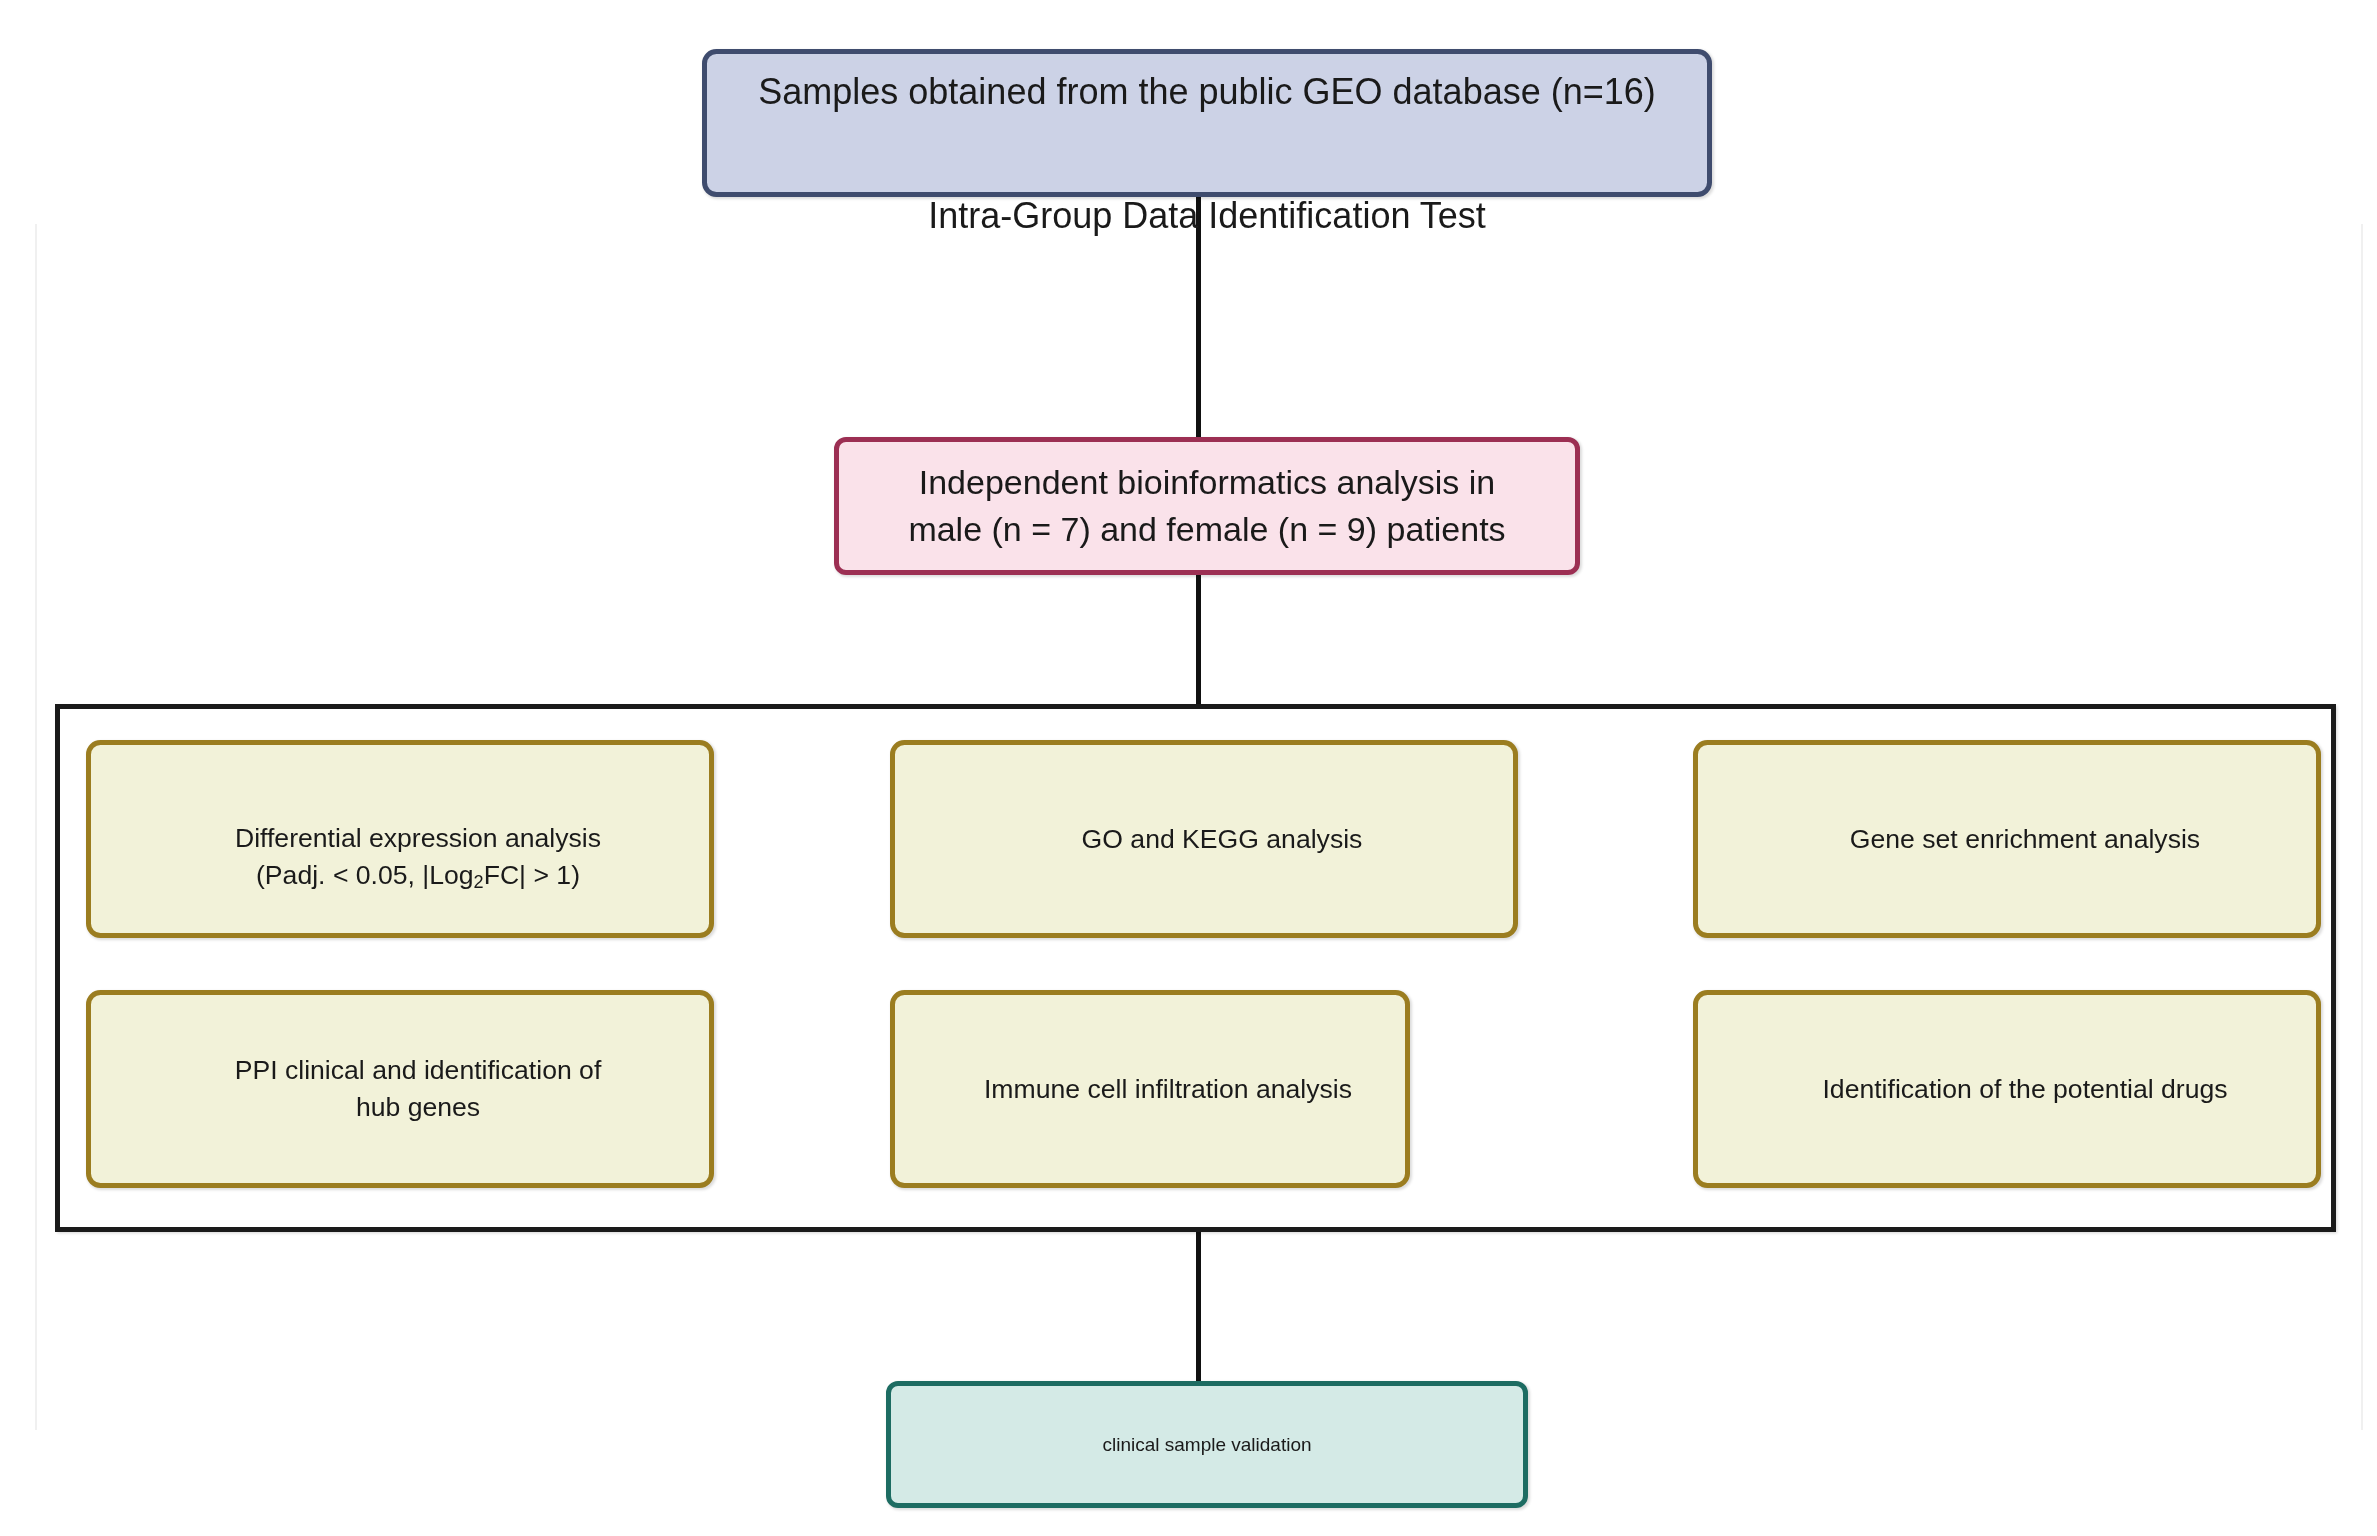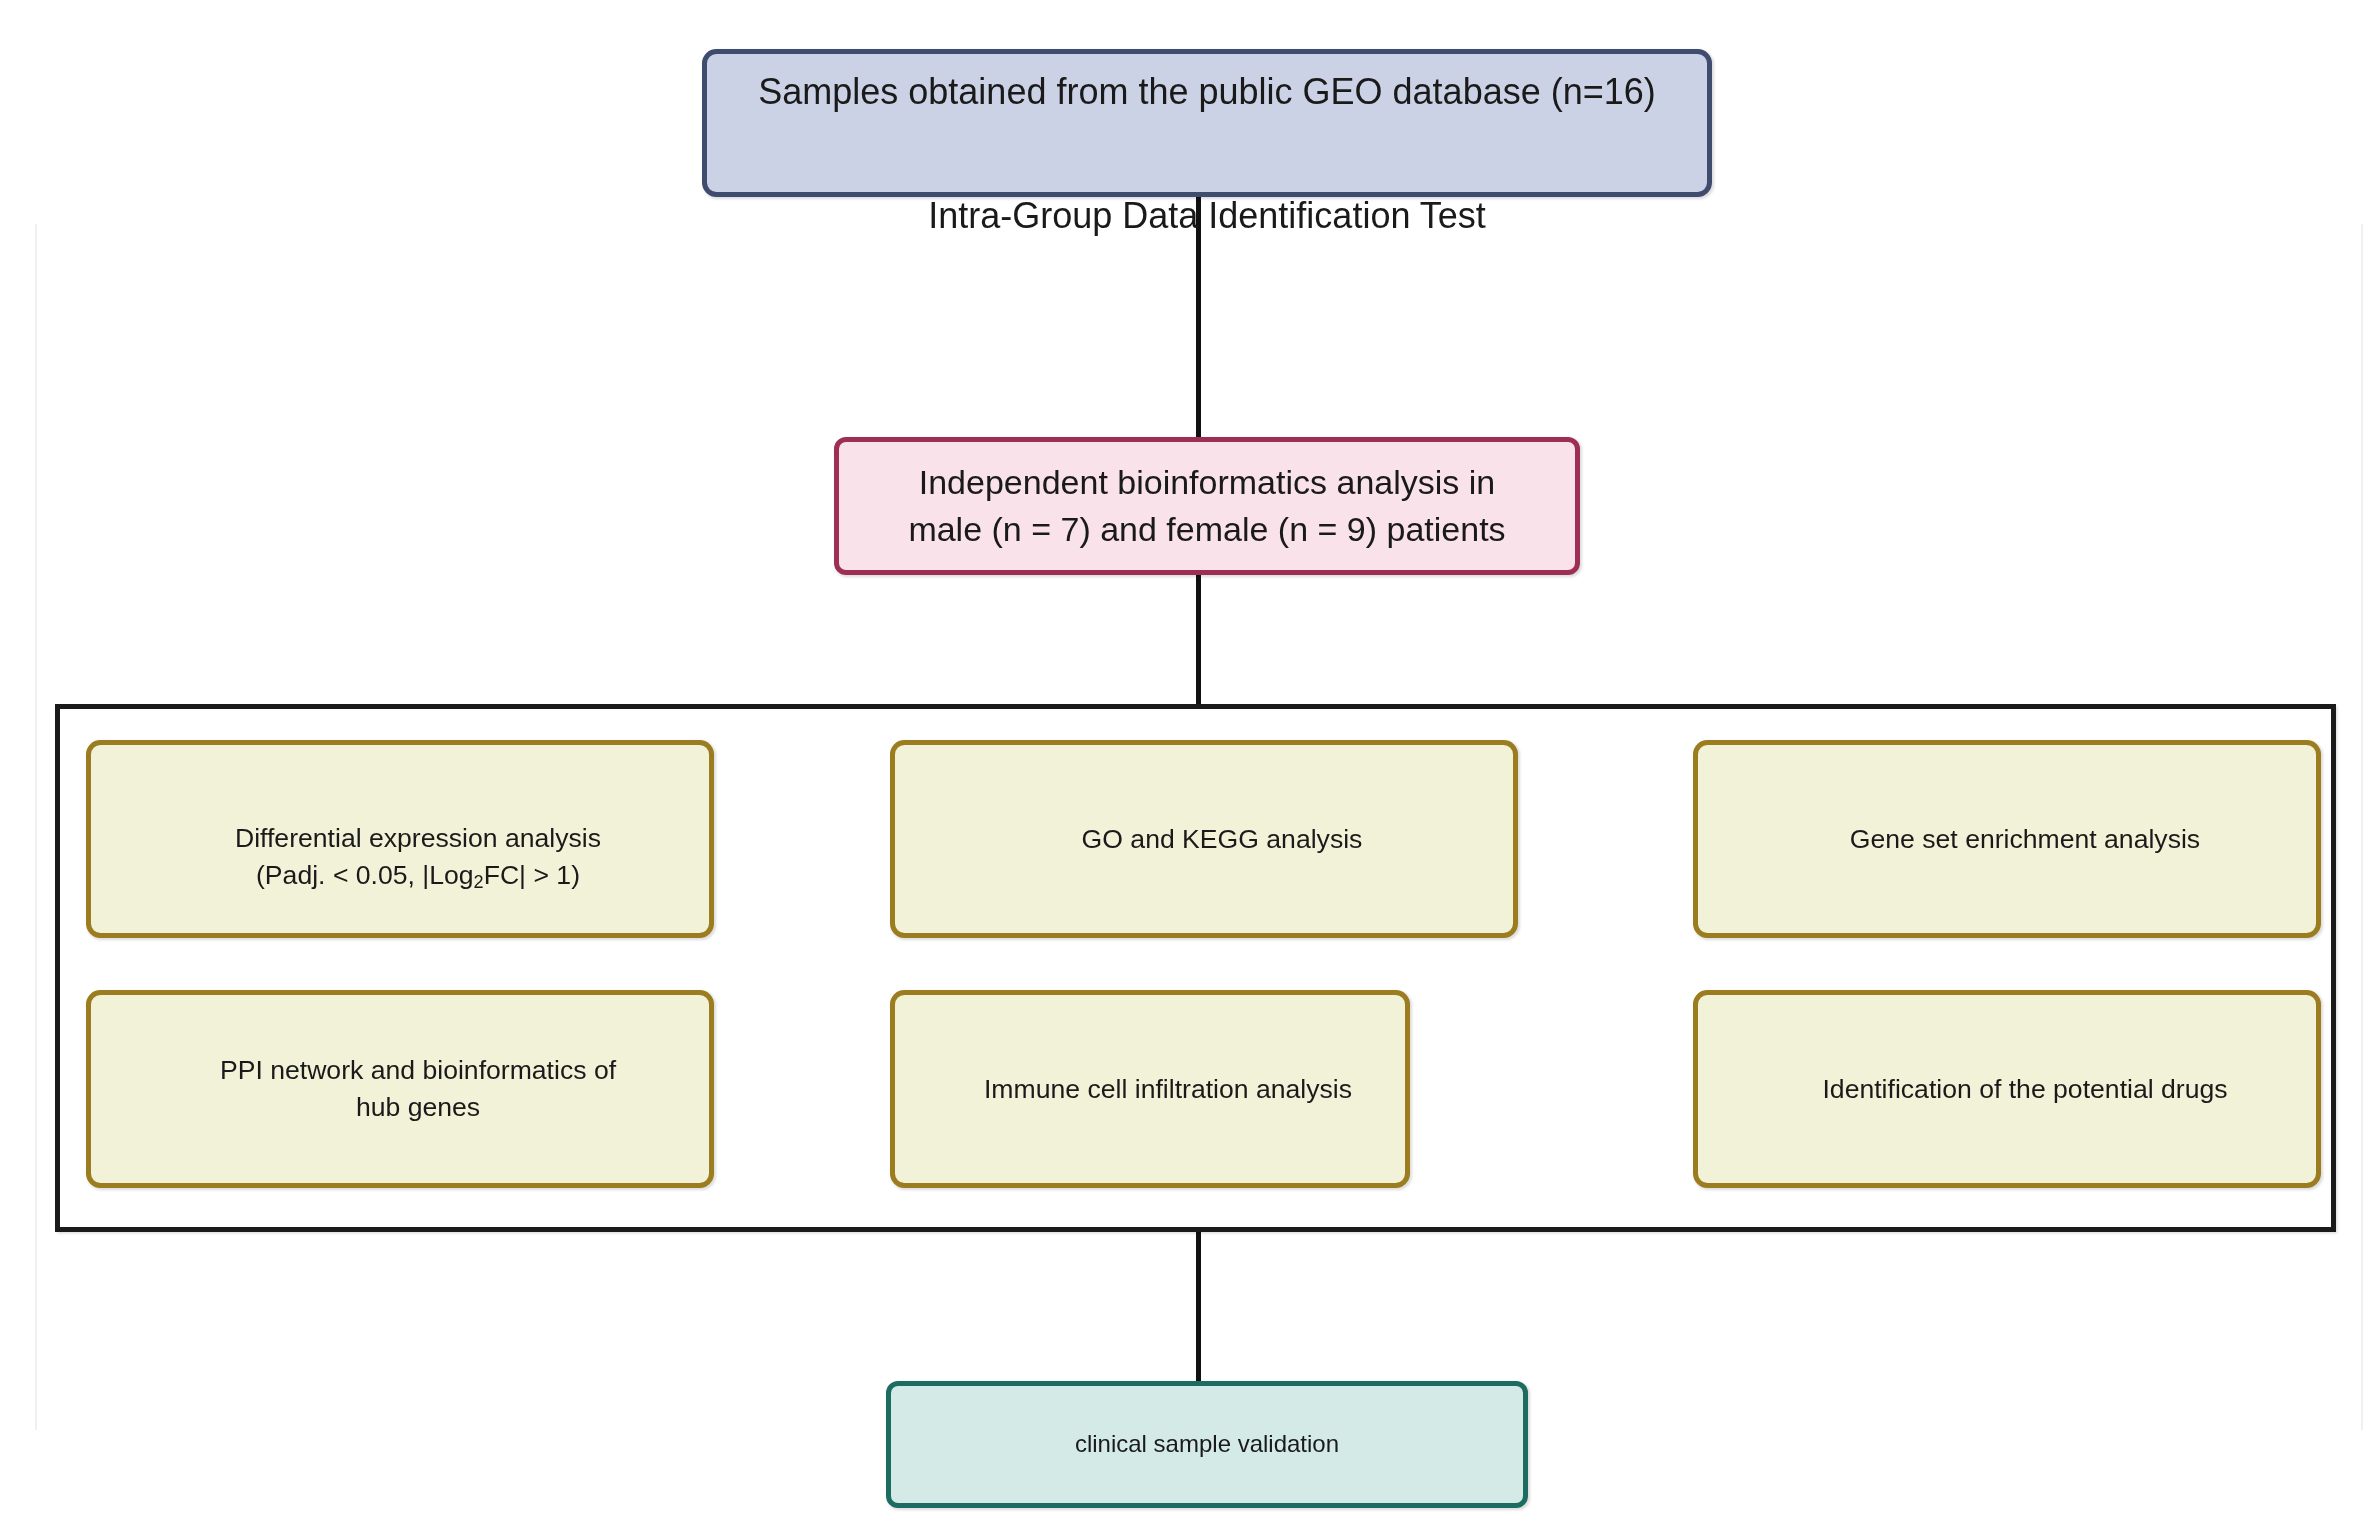--- a/index.html
+++ b/index.html
@@ -75,21 +75,21 @@
     padding-left: 36px;
   }
   .node-yellow .label { line-height: 1.38; }
 
   
   .node-teal {
     background: #d4eae6;
     border-color: #1d6c62;
     border-width: 5px;
     border-radius: 12px;
-    font-size: 24px;
+    font-size: 19px;
   }
 
   
   .group-box {
     position: absolute;
     box-sizing: border-box;
     border: 5px solid #1a1a1a;
     background: transparent;
     box-shadow: 2.2px 2.2px 2.8px rgba(0,0,0,0.16);
   }
@@ -139,21 +139,21 @@
 
   <div class="node node-yellow" style="left:1693px; top:740px; width:628px; height:198px;">
     <span class="label">Gene set enrichment analysis</span>
   </div>
 
   <div class="node node-yellow" style="left:890px; top:740px; width:628px; height:198px;">
     <span class="label">GO and KEGG analysis</span>
   </div>
 
   <div class="node node-yellow" style="left:86px; top:990px; width:628px; height:198px;">
-    <span class="label">PPI network and bioinformatics of
+    <span class="label">PPI clinical and identification of
 hub genes</span>
   </div>
 
   <div class="node node-yellow" style="left:890px; top:990px; width:520px; height:198px;">
     <span class="label">Immune cell infiltration analysis</span>
   </div>
 
   <div class="node node-yellow" style="left:1693px; top:990px; width:628px; height:198px;">
     <span class="label">Identification of the potential drugs</span>
   </div>

